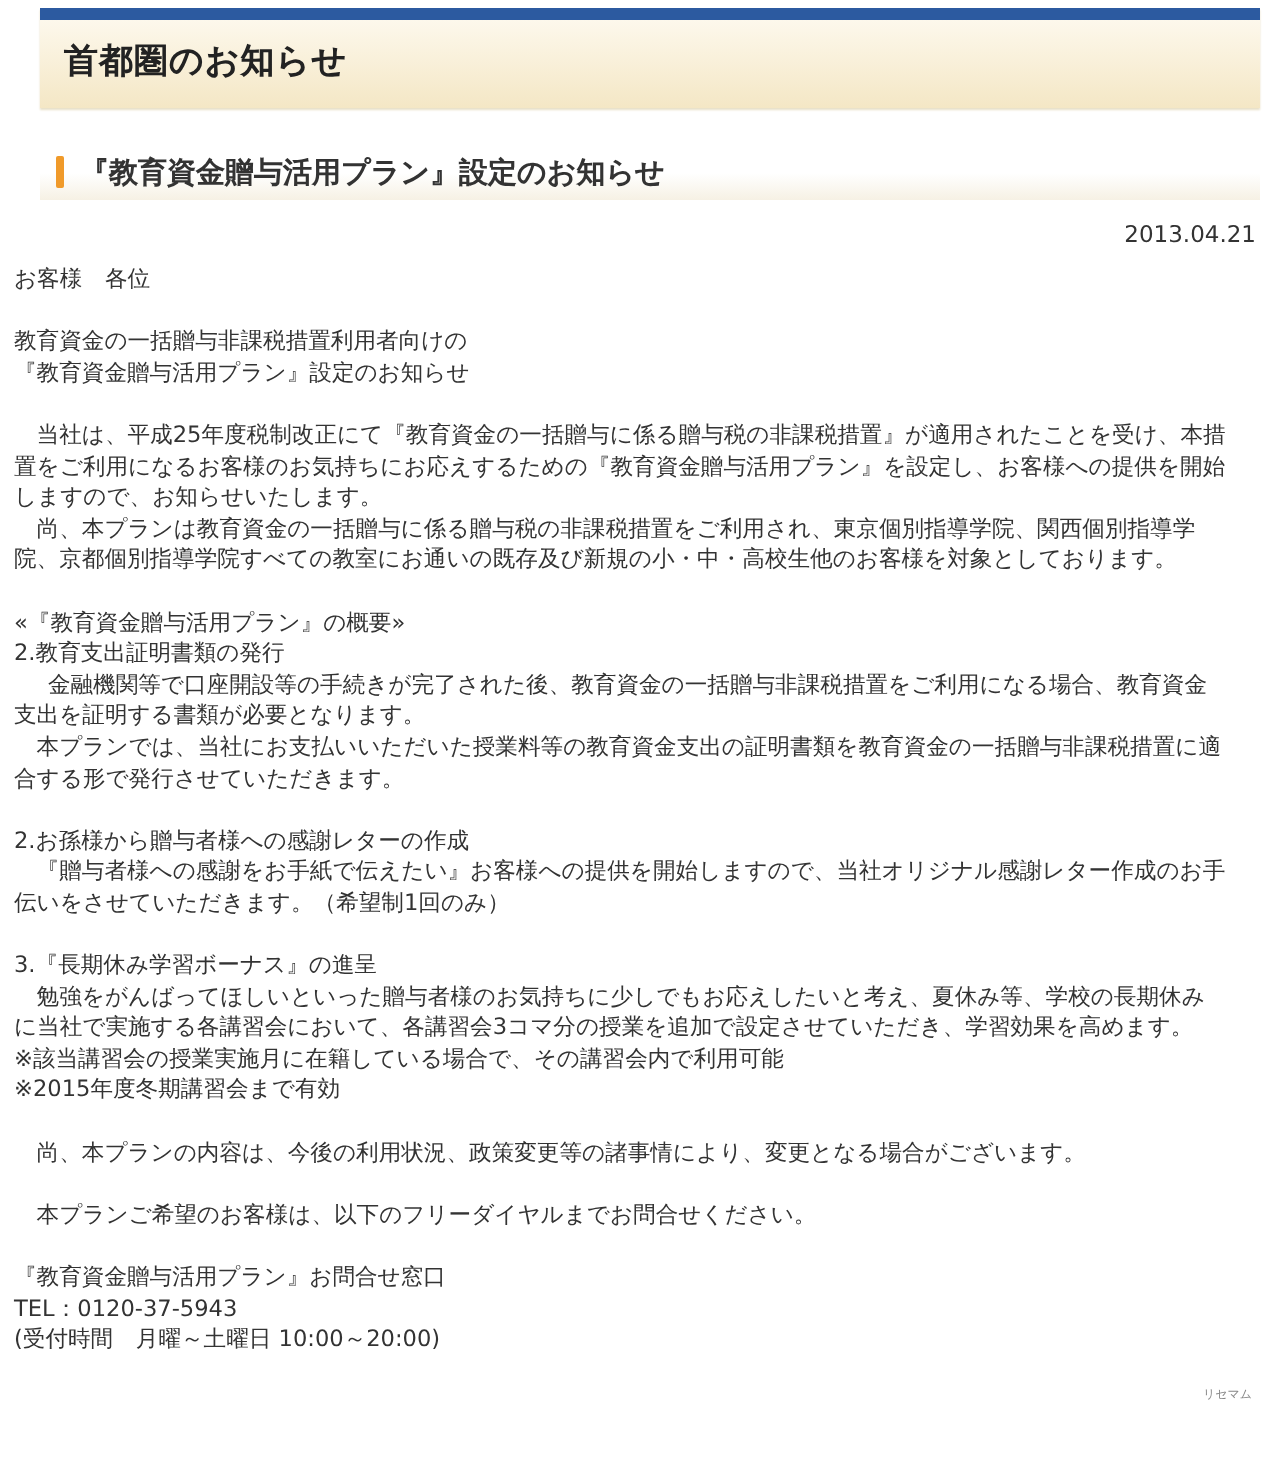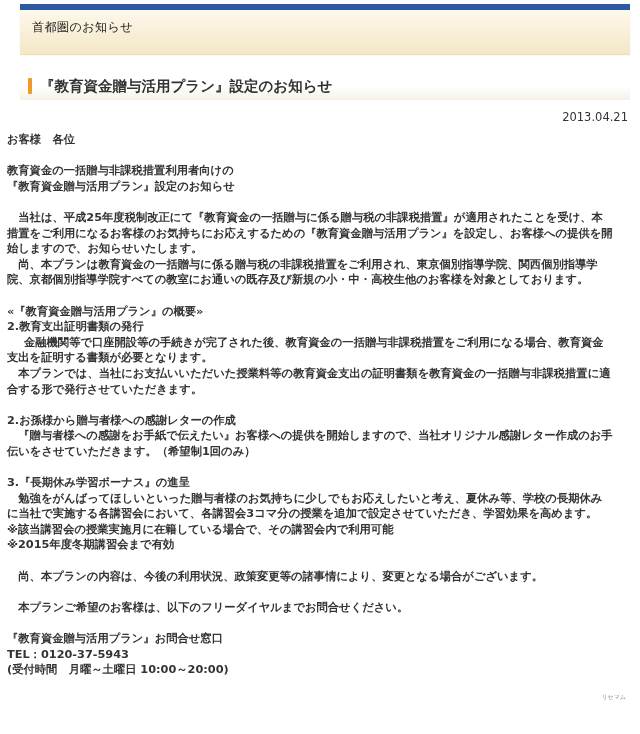--- a/index.html
+++ b/index.html
@@ -2,28 +2,28 @@
 <html><head>
 <meta charset="utf-8">
 <style>
   html, body { margin:0; padding:0; background:#ffffff; }
   body { width:640px; height:734px; position:relative; overflow:hidden;
          font-family:"DejaVu Sans","Liberation Sans",sans-serif; color:#333; }
   .page { position:absolute; left:20px; top:4px; width:610px; }
   .hdr { border-top:6px solid #2c5aa0; height:44px;
          background:linear-gradient(to bottom,#fdf8ec 0%,#f4e7c5 100%);
          box-shadow:0 1px 1px #e8e0c8; }
-  .hdr-title { position:absolute; left:12px; top:15px; font-size:12px; color:#222; letter-spacing:0.5px; }
+  .hdr-title { position:absolute; left:12px; top:15px; font-size:17px; color:#222; letter-spacing:0.5px;font-weight:bold; }
   .sub { position:absolute; left:0; top:66px; width:610px; height:30px;
          background:linear-gradient(to bottom,#ffffff 0%,#ffffff 55%,#f6f1e4 100%); }
   .sub-bar { position:absolute; left:8px; top:8px; width:4px; height:16px; background:#f09a2a; border-radius:1px; }
   .sub-title { position:absolute; left:20px; top:7px; font-size:14.5px; font-weight:bold; color:#333; }
   .date { position:absolute; right:2px; top:106px; font-size:11.5px; color:#333; }
   .body { position:absolute; left:7px; top:132px; width:606px; font-size:11.3px; line-height:15.6px; color:#333; }
-  .body p { margin:0; white-space:normal;font-weight:bold; }
+  .body p { margin:0; white-space:normal; }
   .gap { height:15.6px; }
   .ind { text-indent:1em; }
   .ind2 { text-indent:1.5em; }
   .logo { position:absolute; right:10px; top:700px; font-family:"DejaVu Sans",sans-serif;
           font-weight:bold; font-size:22px; color:#777; letter-spacing:-0.5px;margin-top:40px; }
   .logo-ruby { position:absolute; right:14px; top:693px; font-size:6px; color:#888; }
 </style>
 </head>
 <body>
 

